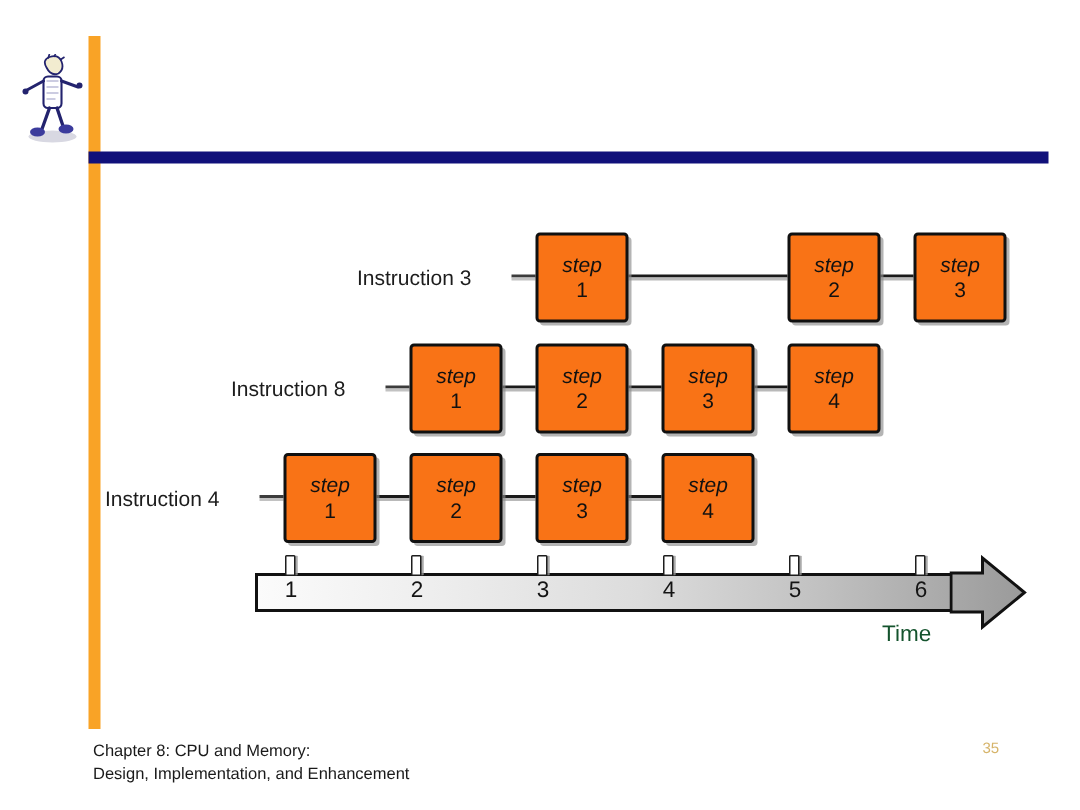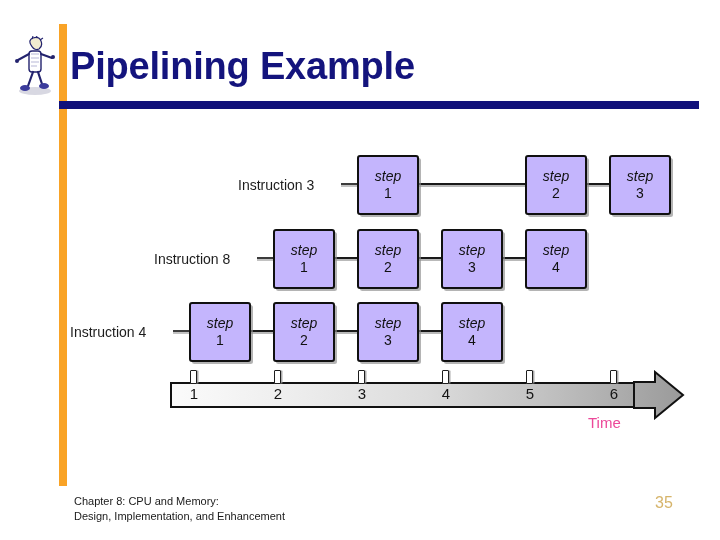--- a/index.html
+++ b/index.html
@@ -57,34 +57,34 @@
     font-weight: bold;
     color: #14147d;
     letter-spacing: -0.2px;
     white-space: nowrap;
     line-height: 46px;
   }
 
   
   #footer-text {
     position: absolute;
-    left: 74px;
+    left: 62px;
     top: 494px;
     font-size: 11px;
     color: #1a1a1a;
     line-height: 15px;
     white-space: pre-line;
   }
   #page-number {
     position: absolute;
     left: 655px;
     top: 494px;
     width: 30px;
     text-align: left;
-    font-size: 16px;
+    font-size: 10px;
     color: #d6b46a;
   }
 
   
   #diagram {
     position: absolute;
     left: 0;
     top: 130px;
     width: 720px;
     height: 310px;
@@ -98,21 +98,21 @@
     text-align: right;
   }
 
   .step-box {
     position: absolute;
     width: 62px;
     height: 60px;
     box-sizing: border-box;
     border: 2px solid #101010;
     border-radius: 3px;
-    background: #c4b5fd;
+    background: #f97316;
     box-shadow: 2.5px 2.5px 0 -0.5px rgba(140,140,140,0.65);
     display: flex;
     flex-direction: column;
     align-items: center;
     justify-content: center;
     line-height: 17px;
   }
   .step-word {
     font-size: 14px;
     font-style: italic;
@@ -198,21 +198,21 @@
     font-size: 15px;
     color: #141414;
     width: 20px;
     text-align: center;
   }
   #time-label {
     position: absolute;
     left: 418px;
     top: 42px;
     font-size: 15px;
-    color: #ec4899;
+    color: #14532d;
   }
 </style>
 </head>
 <body>
 
 <div id="slide">
 
   <div id="mascot">
     <svg viewBox="0 0 44 62" width="44" height="62" aria-hidden="true">
       <ellipse cx="23" cy="55" rx="16" ry="4" fill="#d8d8e2"></ellipse>
@@ -226,21 +226,20 @@
       <circle cx="41" cy="21" r="2" fill="#23236e"></circle>
       <path d="M21 36 L16 50" stroke="#23236e" stroke-width="2.2" fill="none" stroke-linecap="round"></path>
       <path d="M26 36 L30 48" stroke="#23236e" stroke-width="2.2" fill="none" stroke-linecap="round"></path>
       <ellipse cx="13" cy="52" rx="5" ry="3" fill="#3b3b9c"></ellipse>
       <ellipse cx="32" cy="50" rx="5" ry="3" fill="#3b3b9c"></ellipse>
     </svg>
   </div>
 
   <div id="accent-bar"></div>
 
-  <div id="slide-title">Pipelining Example</div>
 
   <div id="title-rule"></div>
 
   <div id="diagram">
       <div class="row-label" style="left: 238px; top: 47px;">Instruction 3</div>
       <div class="label-stub" style="left: 341px; top: 53px;"></div>
       <div class="connector" style="left: 419px; width: 106px; top: 53px;"></div>
       <div class="connector" style="left: 587px; width: 22px; top: 53px;"></div>
       <div class="step-box" style="left: 357px; top: 25px;">
         <span class="step-word">step</span>

